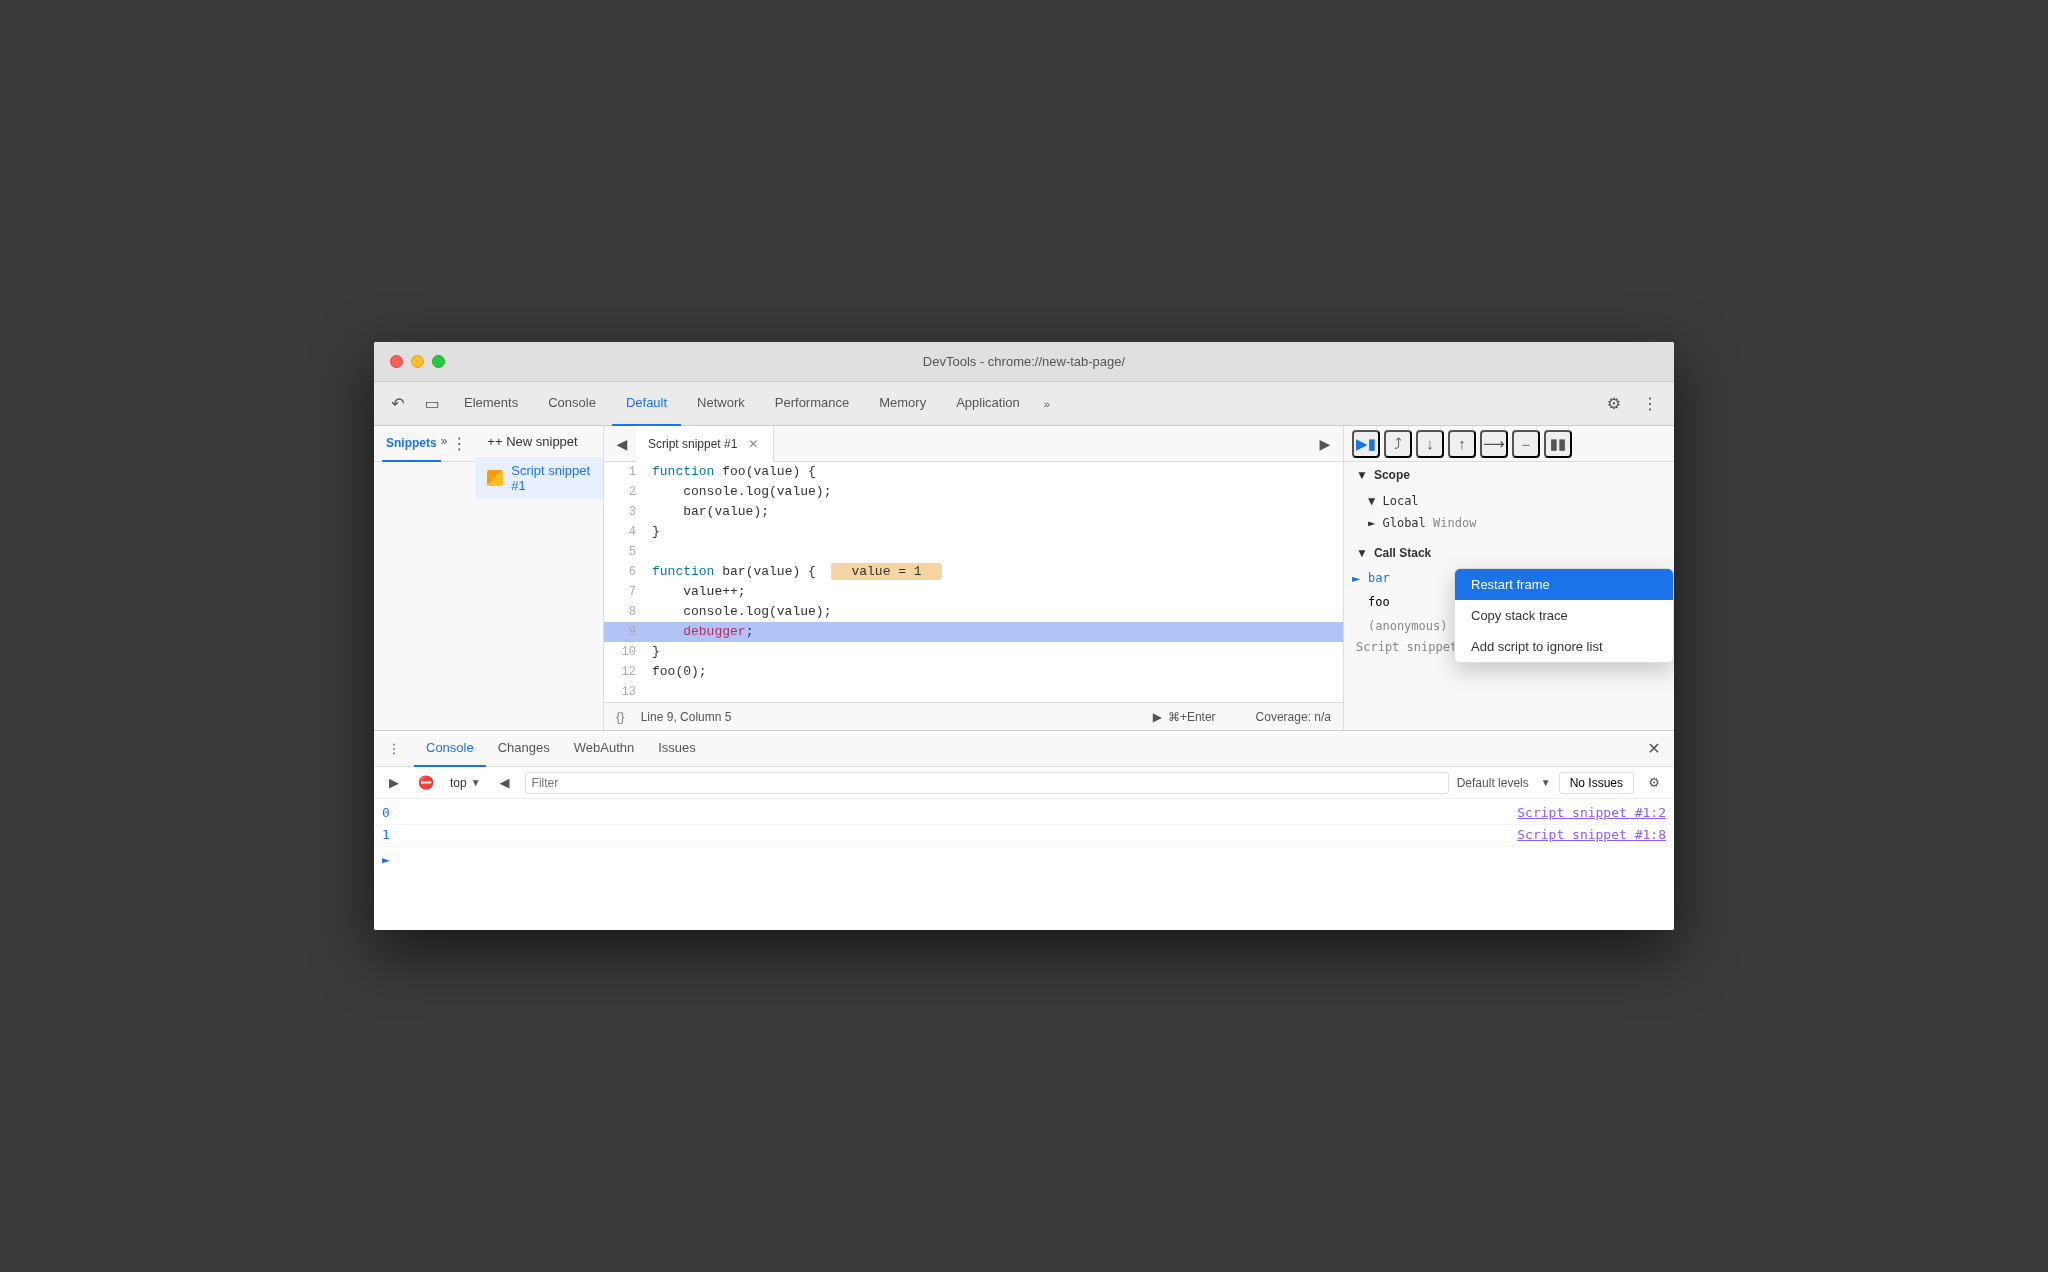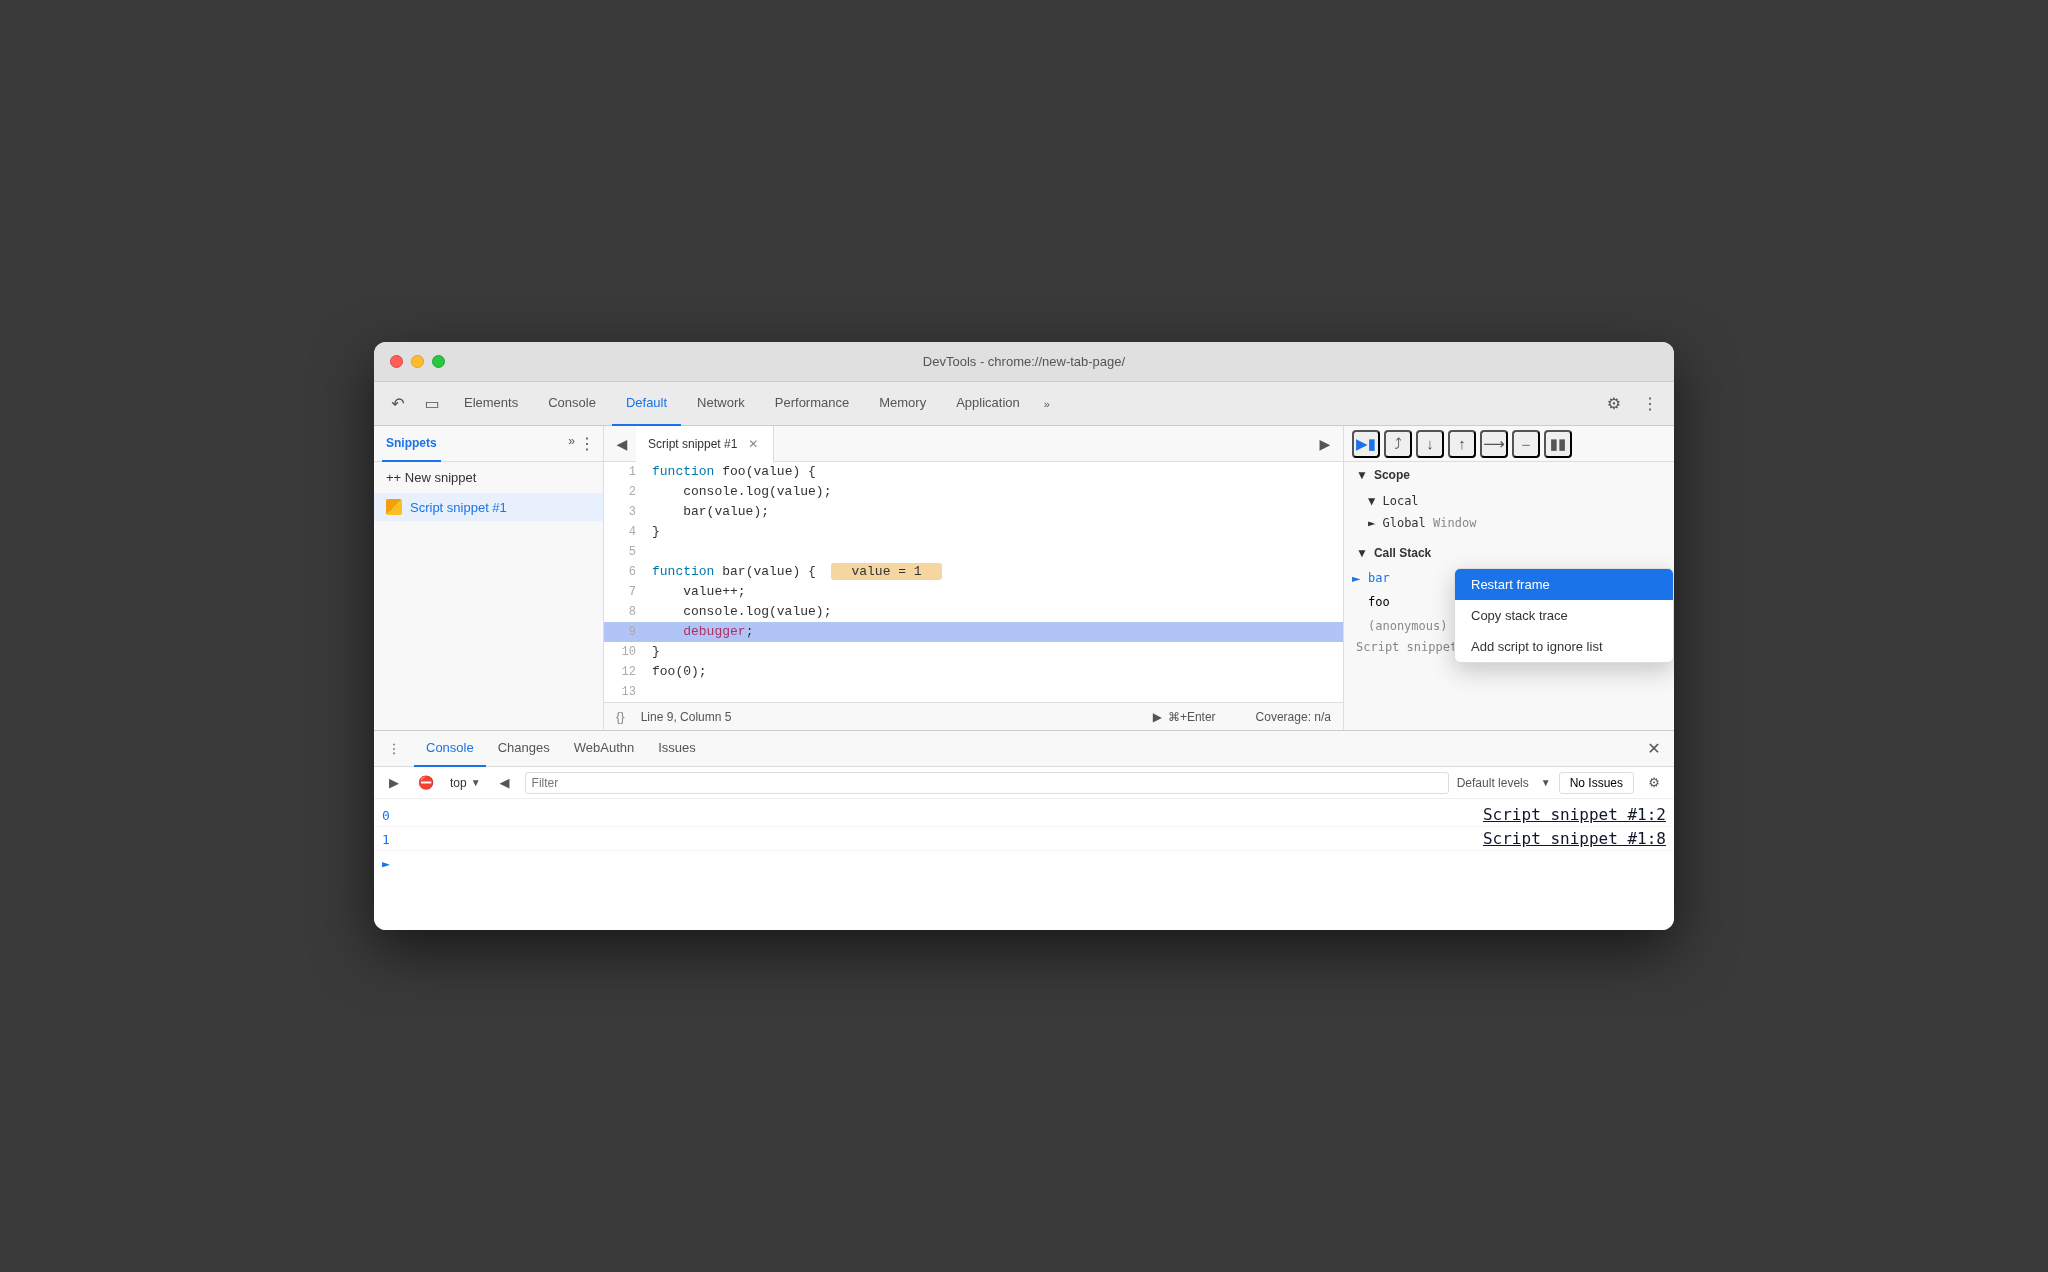--- a/index.html
+++ b/index.html
@@ -7,21 +7,21 @@
       background: #3a3a3a;
       display: flex;
       justify-content: center;
       align-items: center;
       min-height: 100vh;
       font-family: -apple-system, BlinkMacSystemFont, 'Helvetica Neue', sans-serif;
     }
     .window {
       width: 1300px;
       background: #f0f0f0;
-      border-radius: 12px;
+      border-radius: 2px;
       box-shadow: 0 20px 60px rgba(0,0,0,0.6);
       overflow: hidden;
       display: flex;
       flex-direction: column;
     }
     .titlebar {
       background: #e0e0e0;
       height: 40px;
       display: flex;
       align-items: center;
@@ -99,21 +99,21 @@
       display: flex;
       flex: 1;
       overflow: hidden;
     }
     
     .sidebar {
       width: 230px;
       background: #f8f8f8;
       border-right: 1px solid #ddd;
       display: flex;
-      flex-direction: column;
+      flex-direction: row;
       overflow: hidden;
     }
     .sidebar-header {
       display: flex;
       align-items: center;
       height: 36px;
       padding: 0 8px;
       border-bottom: 1px solid #ddd;
       background: #f8f8f8;
     }
@@ -495,22 +495,22 @@
       align-items: baseline;
       padding: 2px 8px;
       border-bottom: 1px solid #f5f5f5;
       min-height: 22px;
     }
     .console-value {
       color: #1a73e8;
       flex: 1;
     }
     .console-source {
-      color: #0f172a;
-      font-size: 16px;
+      color: #8b5cf6;
+      font-size: 13px;
       text-decoration: underline;
       cursor: pointer;
     }
     .console-prompt {
       display: flex;
       align-items: center;
       padding: 4px 8px;
       font-size: 13px;
       color: #555;
     }

